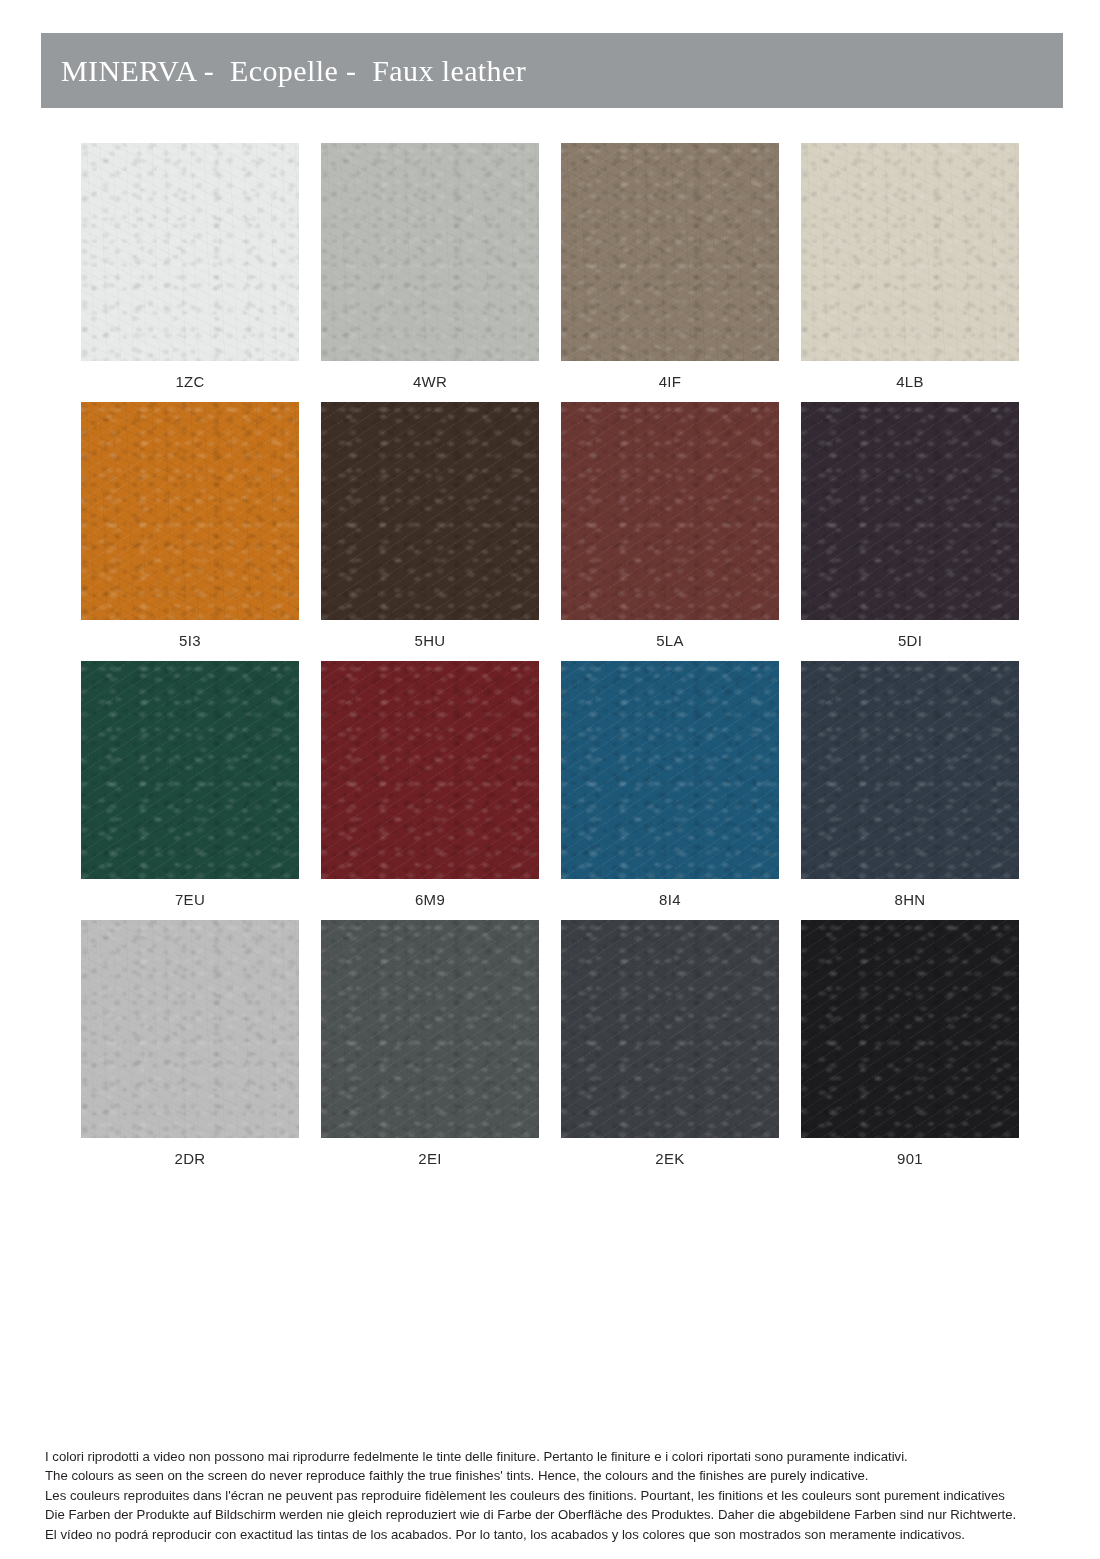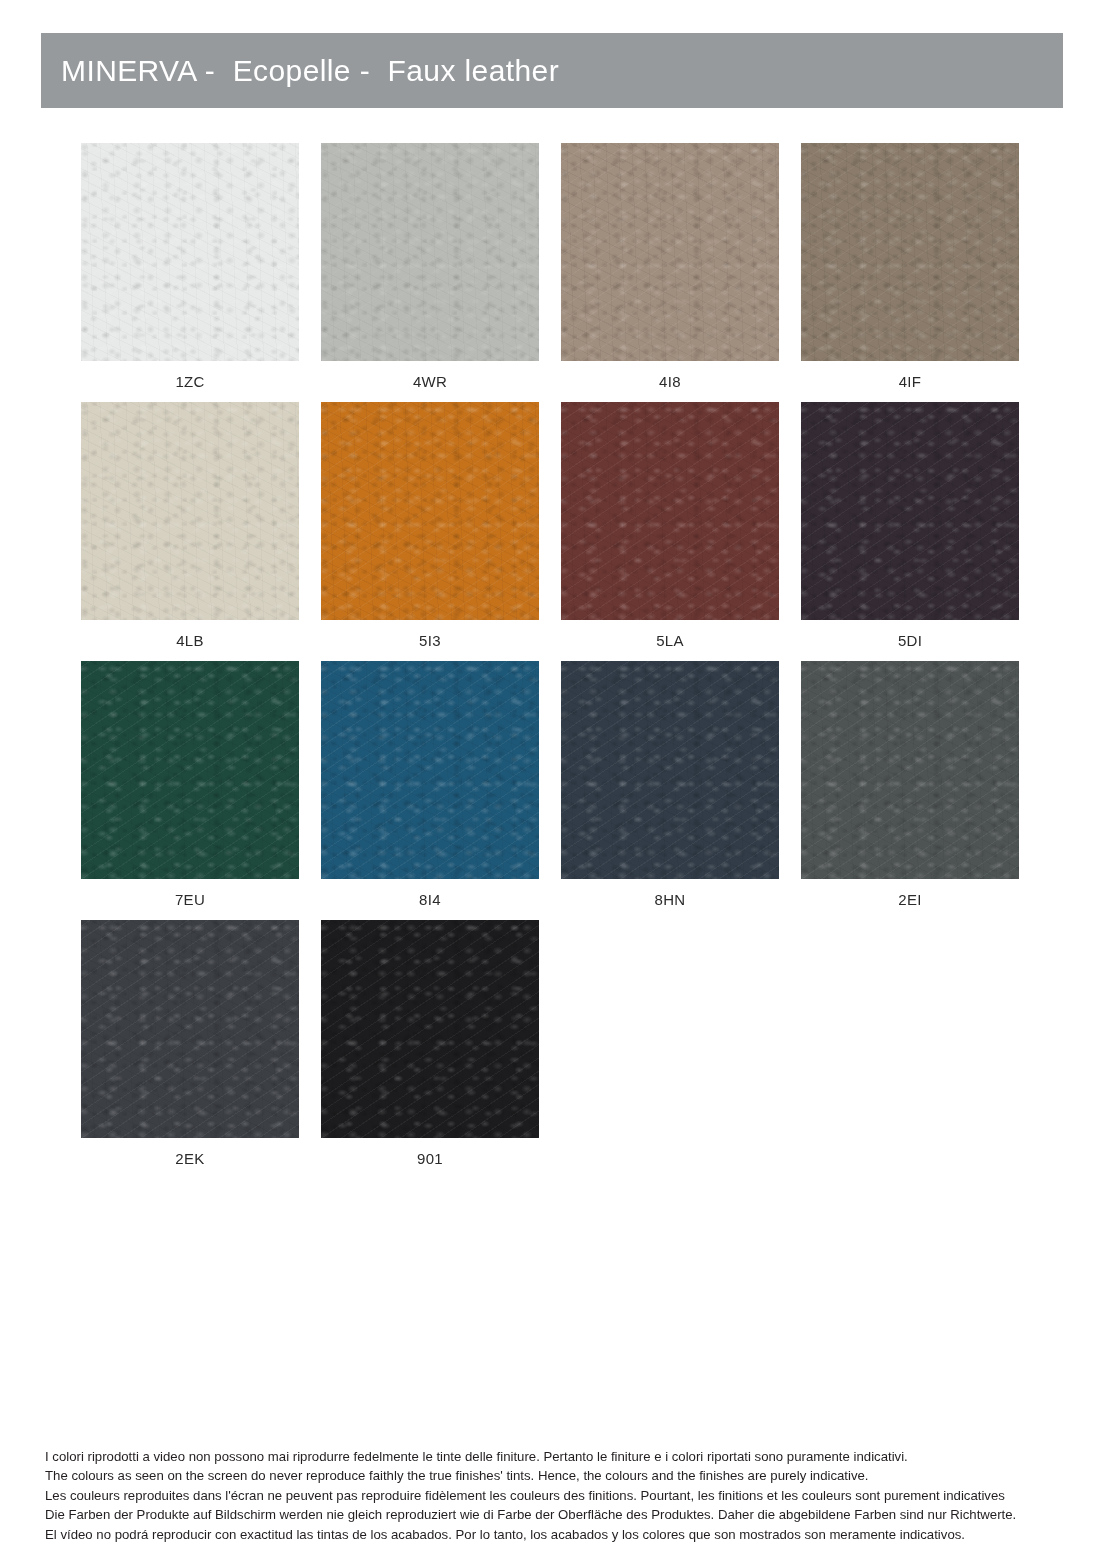--- a/index.html
+++ b/index.html
@@ -19,20 +19,21 @@
   
   .banner {
     position: absolute;
     left: 41px;
     top: 33px;
     width: 1022px;
     height: 75px;
     background: #969a9d;
     display: flex;
     align-items: center;
+    font-family: Liberation Serif, serif;
   }
   .banner-title {
     padding-left: 20px;
     color: #ffffff;
     font-size: 30px;
     font-weight: 400;
     letter-spacing: 0.4px;
     white-space: pre;
   }
 
@@ -125,54 +126,62 @@
 <div class="grid">
     <div class="cell">
       <div class="swatch light" style="background-color: rgb(232, 233, 233);"></div>
       <div class="swatch-label">1ZC</div>
     </div>
     <div class="cell">
       <div class="swatch light" style="background-color: rgb(184, 186, 181);"></div>
       <div class="swatch-label">4WR</div>
     </div>
     <div class="cell">
-      <div class="swatch" style="background-color: rgb(160, 142, 126);"></div>
-      <div class="swatch-label">4I8</div>
-    </div>
-    <div class="cell">
       <div class="swatch" style="background-color: rgb(138, 123, 106);"></div>
       <div class="swatch-label">4IF</div>
     </div>
     <div class="cell">
       <div class="swatch light" style="background-color: rgb(214, 209, 193);"></div>
       <div class="swatch-label">4LB</div>
     </div>
     <div class="cell">
       <div class="swatch" style="background-color: rgb(197, 114, 27);"></div>
       <div class="swatch-label">5I3</div>
     </div>
     <div class="cell">
+      <div class="swatch" style="background-color: rgb(62, 47, 38);"></div>
+      <div class="swatch-label">5HU</div>
+    </div>
+    <div class="cell">
       <div class="swatch" style="background-color: rgb(107, 55, 51);"></div>
       <div class="swatch-label">5LA</div>
     </div>
     <div class="cell">
       <div class="swatch" style="background-color: rgb(51, 42, 51);"></div>
       <div class="swatch-label">5DI</div>
     </div>
     <div class="cell">
       <div class="swatch" style="background-color: rgb(30, 74, 61);"></div>
       <div class="swatch-label">7EU</div>
     </div>
     <div class="cell">
+      <div class="swatch" style="background-color: rgb(110, 32, 36);"></div>
+      <div class="swatch-label">6M9</div>
+    </div>
+    <div class="cell">
       <div class="swatch" style="background-color: rgb(30, 88, 120);"></div>
       <div class="swatch-label">8I4</div>
     </div>
     <div class="cell">
       <div class="swatch" style="background-color: rgb(49, 60, 72);"></div>
       <div class="swatch-label">8HN</div>
+    </div>
+    <div class="cell">
+      <div class="swatch light" style="background-color: rgb(188, 188, 188);"></div>
+      <div class="swatch-label">2DR</div>
     </div>
     <div class="cell">
       <div class="swatch" style="background-color: rgb(78, 83, 83);"></div>
       <div class="swatch-label">2EI</div>
     </div>
     <div class="cell">
       <div class="swatch" style="background-color: rgb(60, 63, 68);"></div>
       <div class="swatch-label">2EK</div>
     </div>
     <div class="cell">

